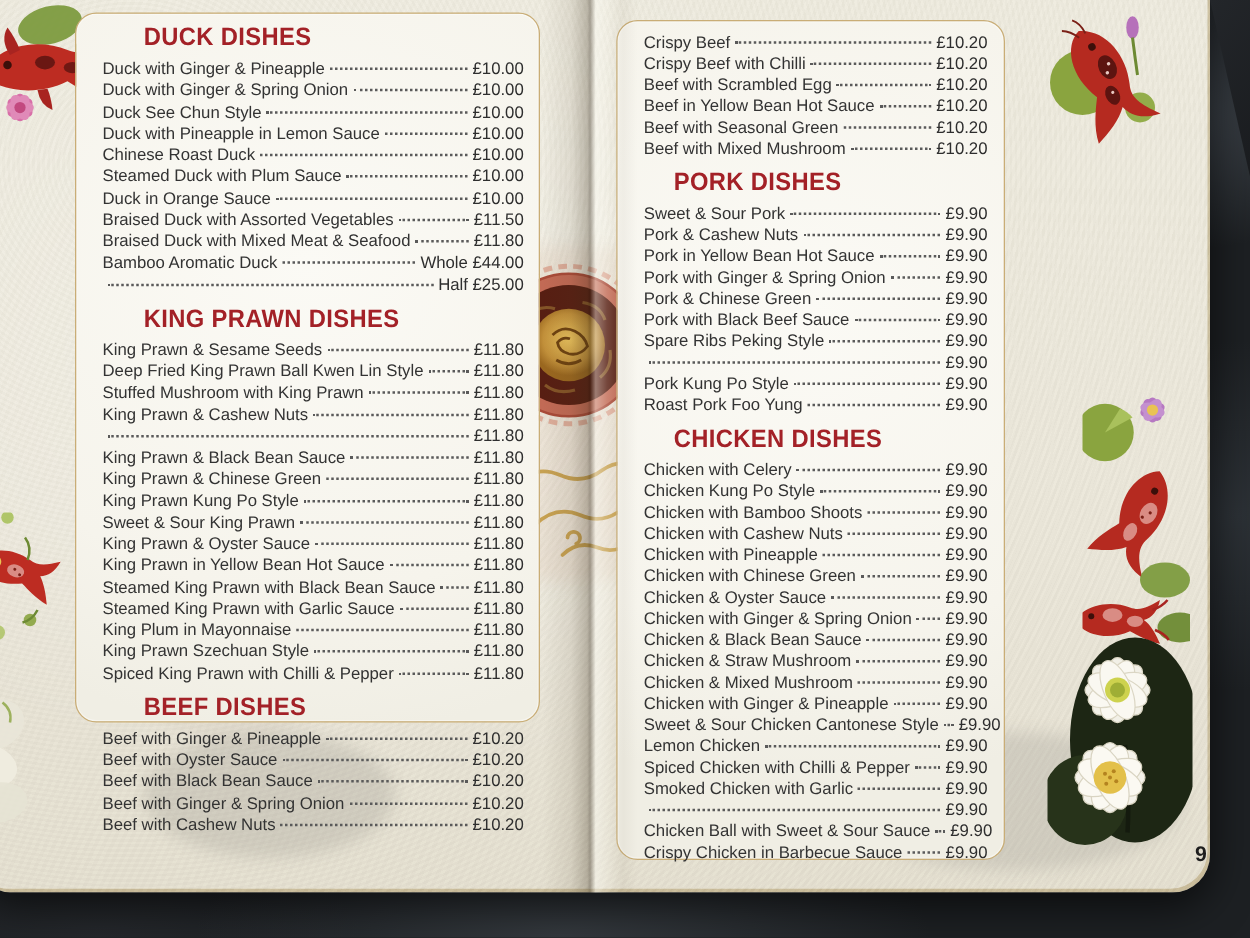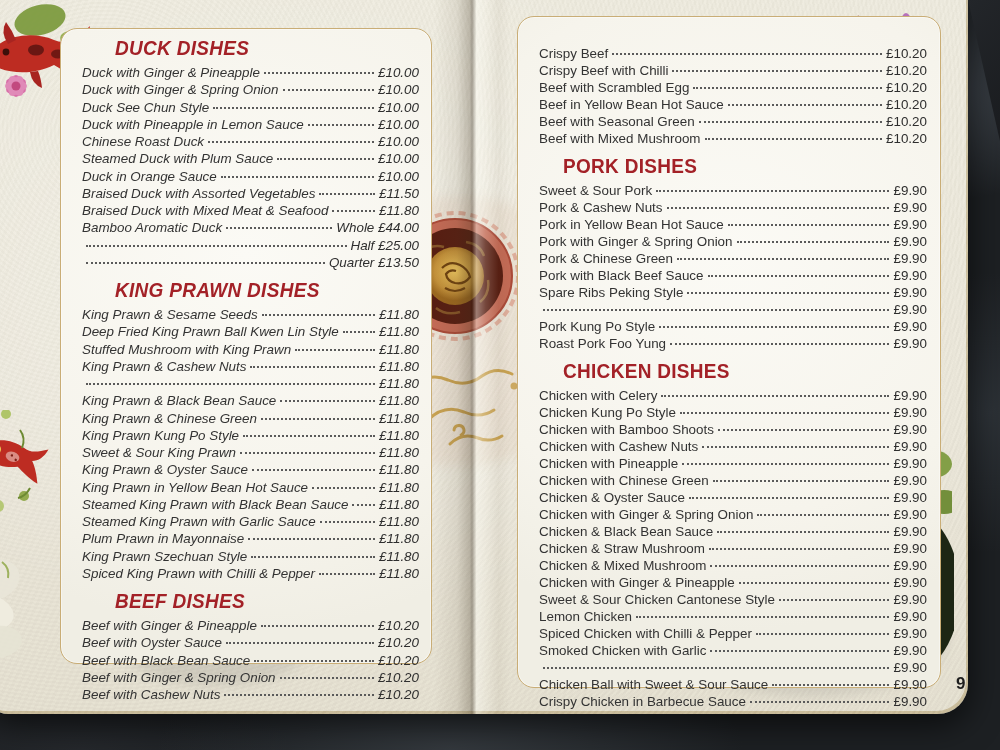--- a/index.html
+++ b/index.html
@@ -43,22 +43,22 @@
     clip-path:polygon(0 0, 100% 0, 100% 100%);
   }
   
   .panel {
     position:absolute; z-index:6;
     background:
       radial-gradient(ellipse 420px 380px at 50% 35%, #fbfaf5 0%, #f6f4ec 70%, #f0eee4 100%);
     border:1.6px solid #c9ad76; border-radius:17px;
     box-shadow:0 0 0 1px rgba(255,255,255,0.4) inset;
   }
-  .panel-left  { left:74px;  top:42px; width:372px; height:636px; padding:8px 12px 0 17px;font-style:italic; }
-  .panel-right { left:507px; top:30px; width:424px; height:672px; padding:28px 13px 0 17px;margin-left:24px; }
+  .panel-left  { left:74px;  top:24px; width:372px; height:568px; padding:8px 12px 0 17px; }
+  .panel-right { left:507px; top:30px; width:311px; height:672px; padding:8px 13px 0 17px; }
   .section-title {
     font-size:19px; font-weight:700; color:#a32127; letter-spacing:0.3px;
     margin:9px 0 4px 37px; transform:scaleY(1.06); transform-origin:left center;
     white-space:nowrap;
   }
   .panel-right .section-title { margin-left:28px; }
   .section:first-child .section-title { margin-top:1px; }
   .row {
     display:flex; align-items:baseline;
     line-height:17.25px; font-size:13.4px; color:#333; padding-left:4px;
@@ -334,25 +334,20 @@
         <div class="row">
           <span class="iname">Bamboo Aromatic Duck</span>
           <span class="leader"></span>
           <span class="price">Whole £44.00</span>
         </div>
         <div class="row">
           <span class="iname"></span>
           <span class="leader"></span>
           <span class="price">Half £25.00</span>
         </div>
-        <div class="row">
-          <span class="iname"></span>
-          <span class="leader"></span>
-          <span class="price">Quarter £13.50</span>
-        </div>
       </div>
       <div class="section">
         <div class="section-title">KING PRAWN DISHES</div>
         <div class="row">
           <span class="iname">King Prawn &amp; Sesame Seeds</span>
           <span class="leader"></span>
           <span class="price">£11.80</span>
         </div>
         <div class="row">
           <span class="iname">Deep Fried King Prawn Ball Kwen Lin Style</span>
@@ -407,21 +402,21 @@
           <span class="iname">Steamed King Prawn with Black Bean Sauce</span>
           <span class="leader"></span>
           <span class="price">£11.80</span>
         </div>
         <div class="row">
           <span class="iname">Steamed King Prawn with Garlic Sauce</span>
           <span class="leader"></span>
           <span class="price">£11.80</span>
         </div>
         <div class="row">
-          <span class="iname">Plum Prawn in Mayonnaise</span>
+          <span class="iname">King Plum in Mayonnaise</span>
           <span class="leader"></span>
           <span class="price">£11.80</span>
         </div>
         <div class="row">
           <span class="iname">King Prawn Szechuan Style</span>
           <span class="leader"></span>
           <span class="price">£11.80</span>
         </div>
         <div class="row">
           <span class="iname">Spiced King Prawn with Chilli &amp; Pepper</span>

